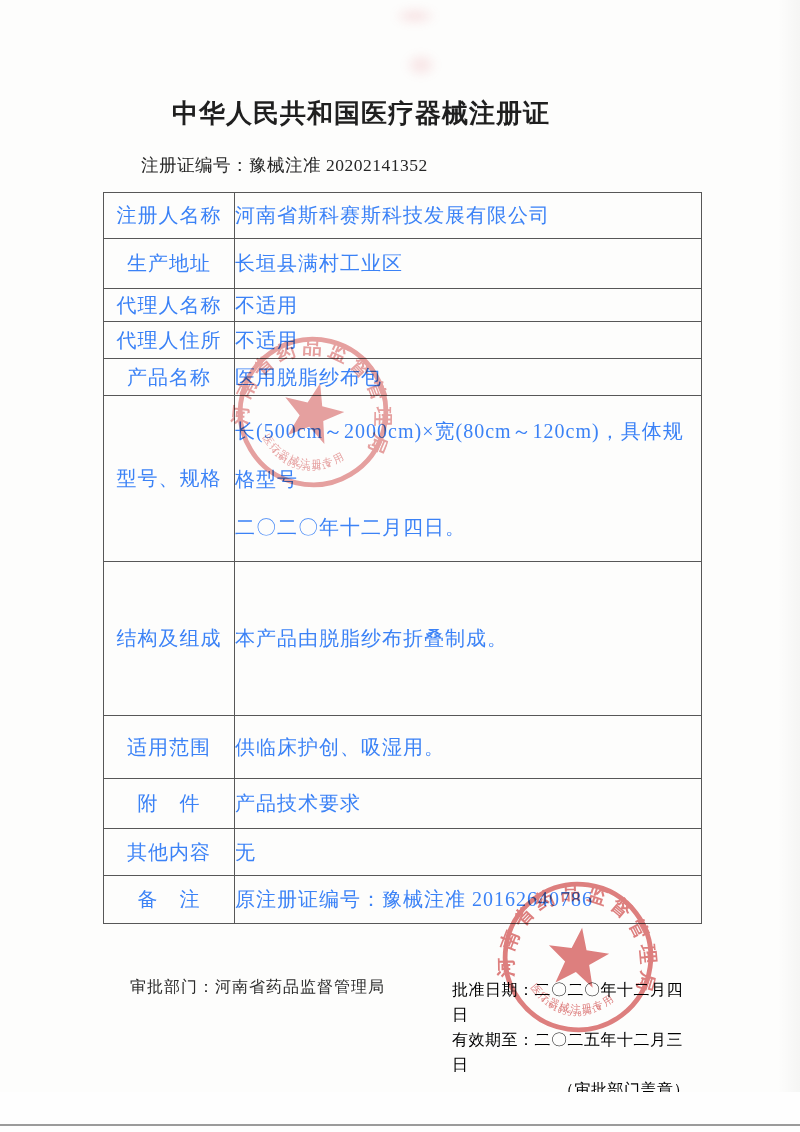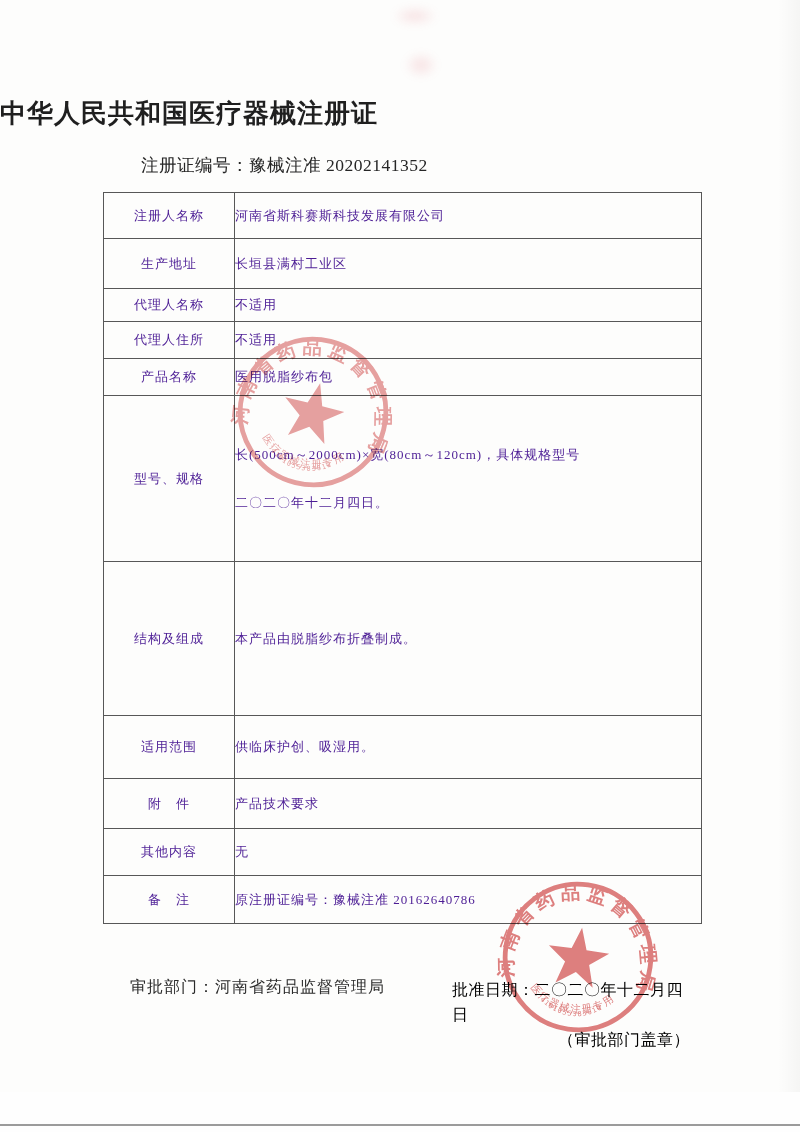--- a/index.html
+++ b/index.html
@@ -16,38 +16,38 @@
   .scan-bottom-strip{position:absolute;left:0;top:1092px;width:800px;height:40px;background:#fefefe;}
   .scan-bottom-line{position:absolute;left:0;top:1124px;width:800px;height:2px;background:#9b9b9b;}
   .scan-right-shade{position:absolute;right:0;top:0;width:22px;height:1092px;
     background:linear-gradient(to right, rgba(0,0,0,0), rgba(0,0,0,0.03));}
   .smudge{position:absolute;border-radius:50%;filter:blur(4px);opacity:.28;
     background:radial-gradient(closest-side, rgba(225,120,130,.8), rgba(225,120,130,0));}
   .smudge.a{left:392px;top:6px;width:46px;height:20px;}
   .smudge.b{left:404px;top:52px;width:34px;height:26px;}
 
   .title{
-    position:absolute;left:0;top:96px;width:722px;
+    position:absolute;left:0;top:96px;width:722px;text-align:center;
     font-family:"Liberation Sans","DejaVu Sans",sans-serif;
     font-weight:700;font-size:26px;letter-spacing:1px;color:#1f1f1f;
   }
   .regline{
     position:absolute;left:141px;top:153px;font-size:17.5px;color:#262626;
     letter-spacing:0.5px;
     text-align:right;
   }
 
   table.cert{
     position:absolute;left:103px;top:192px;width:599px;
     border-collapse:collapse;table-layout:fixed;
   }
   table.cert td{
     border:1.5px solid #575757;
     vertical-align:middle;
-    font-size:13px;color:#4c1d95;
+    font-size:20px;color:#3b82f6;
     padding:0;
   }
   td.lbl{width:130px;text-align:center;letter-spacing:1px;}
   td.val{padding-left:14px;padding-right:10px;white-space:pre-line;letter-spacing:1px;}
   tr.r1{height:46px}  tr.r2{height:54px}  tr.r3{height:50px}
   tr.r4{height:33px}  tr.r5{height:37px}  tr.r6{height:37px}
   tr.r7{height:166px} tr.r8{height:154px} tr.r9{height:63px}
   tr.r10{height:50px} tr.r11{height:47px} tr.r12{height:48px}
   tr.r7 td.val{line-height:48px;}
 
@@ -128,20 +128,21 @@
         <td class="lbl">备　注</td>
         <td class="val">原注册证编号：豫械注准 20162640786</td>
       </tr>
     </tbody>
   </table>
 
   <div class="footer-left">审批部门：河南省药品监督管理局</div>
 
   <div class="footer-right">
     <div>批准日期：二〇二〇年十二月四日</div>
+    <div>有效期至：二〇二五年十二月三日</div>
     <div class="stamp-note">（审批部门盖章）</div>
   </div>
 
   <div class="seal upper">
     <svg viewBox="0 0 200 200">
       <defs>
         <path id="arcA-top" d="M 22 130 A 81 81 0 1 1 178 130" fill="none"></path>
         <path id="arcA-bot" d="M 40 138 A 73 73 0 0 0 160 138" fill="none"></path>
         <path id="arcA-num" d="M 52 150 A 60 60 0 0 0 148 150" fill="none"></path>
       </defs>

